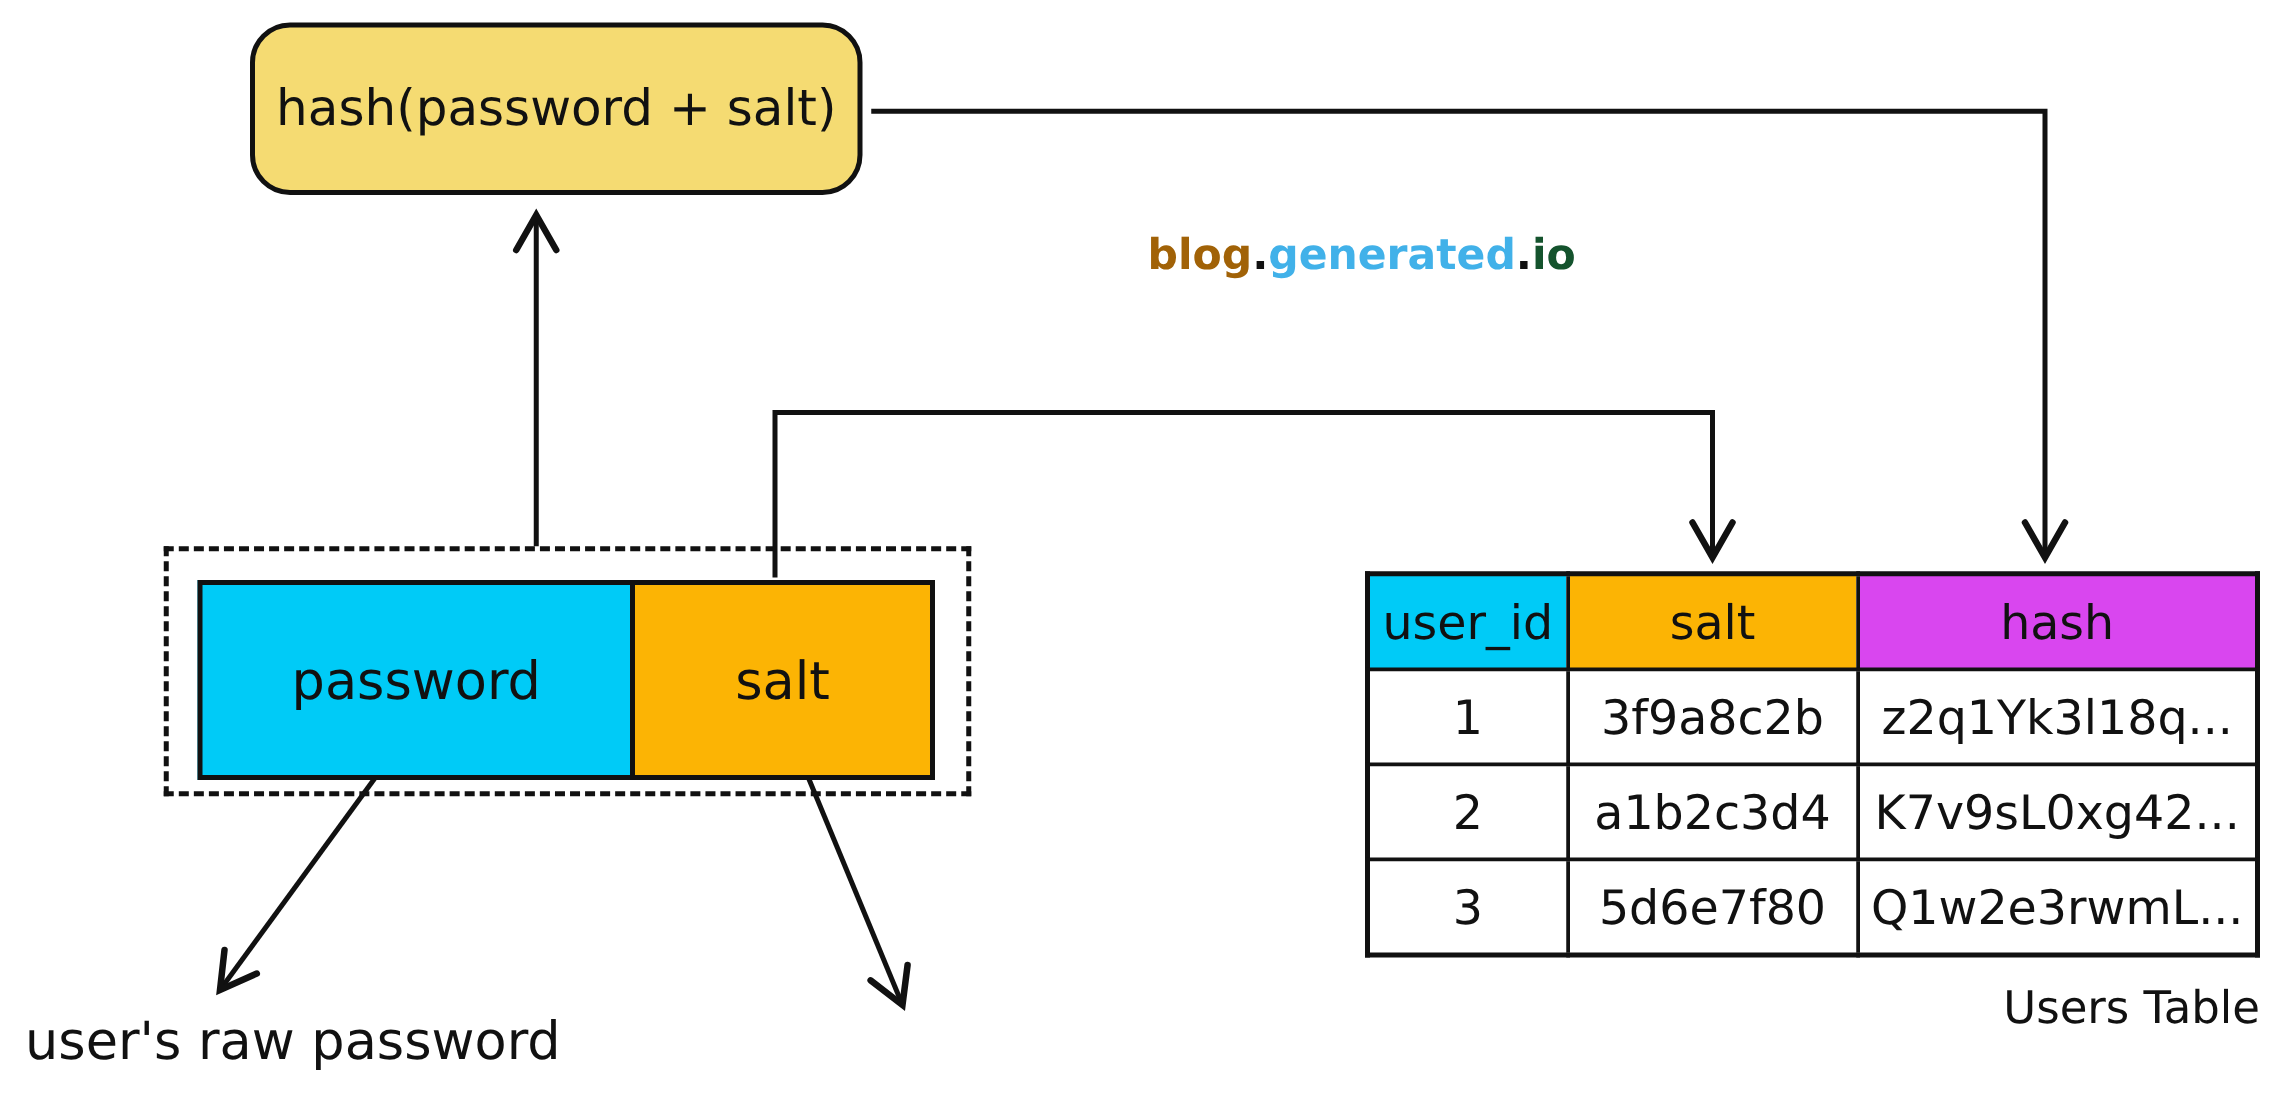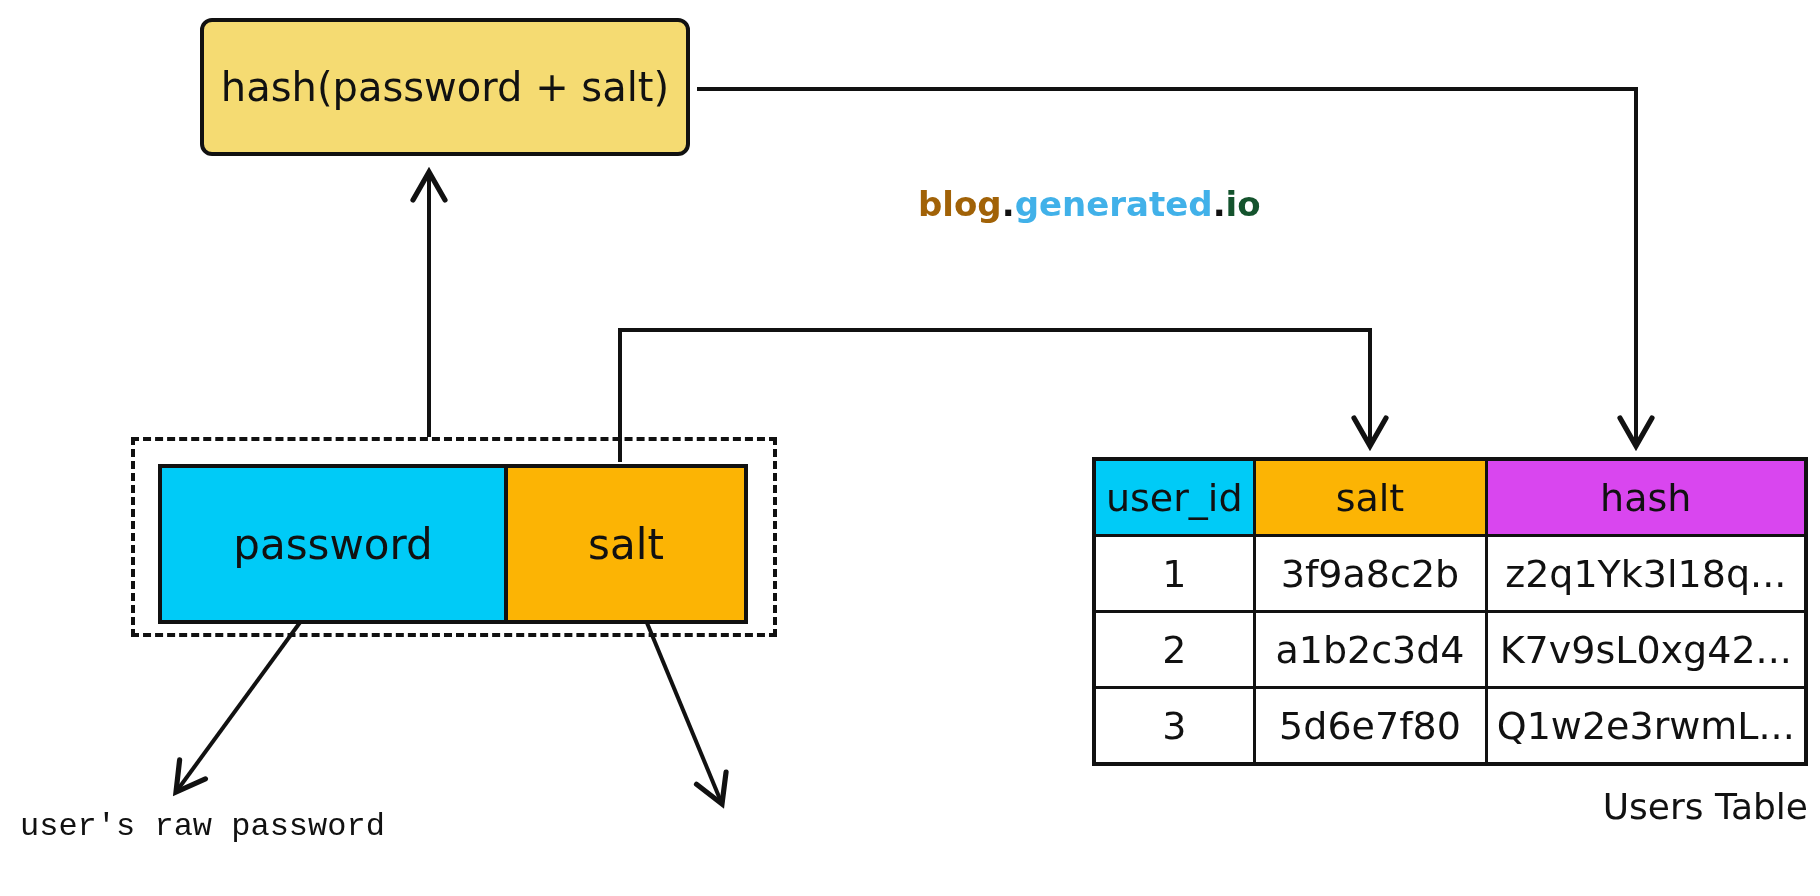--- a/index.html
+++ b/index.html
@@ -10,21 +10,21 @@
     background: #ffffff;
     font-family: "DejaVu Sans", sans-serif;
     color: #111111;
     overflow: hidden;
   }
   svg.connectors { position: absolute; left: 0; top: 0; width: 1820px; height: 896px; }
 
   .hash-box {
     position: absolute; left: 200px; top: 18px; width: 490px; height: 138px;
     box-sizing: border-box;
-    border: 4px solid #111111; border-radius: 12px;
+    border: 4px solid #111111; border-radius: 32px;
     display: flex; align-items: center; justify-content: center;
     font-size: 40px;
   }
 
   .branding {
     position: absolute; left: 918px; top: 184px;
     font-size: 34px; font-weight: bold; white-space: nowrap;
   }
 
   .dashed-group {
@@ -36,21 +36,21 @@
   .input-box {
     position: absolute; top: 464px; height: 160px;
     box-sizing: border-box;
     border: 4px solid #111111;
     display: flex; align-items: center; justify-content: center;
     font-size: 42px;
   }
   .input-box.password { left: 158px; width: 350px; }
   .input-box.salt { left: 504px; width: 244px; }
 
-  .note { position: absolute; font-size: 32px; white-space: nowrap; font-family: Liberation Mono, monospace; }
+  .note { position: absolute; font-size: 42px; white-space: nowrap; }
   .note.password { left: 20px; top: 808px; }
   .note.salt { left: 556px; top: 824px; }
 
   table.users-table {
     position: absolute; left: 1092px; top: 457px;
     border-collapse: collapse; table-layout: fixed;
     border: 4px solid #111111;
   }
   table.users-table th, table.users-table td {
     border: 3px solid #111111;

